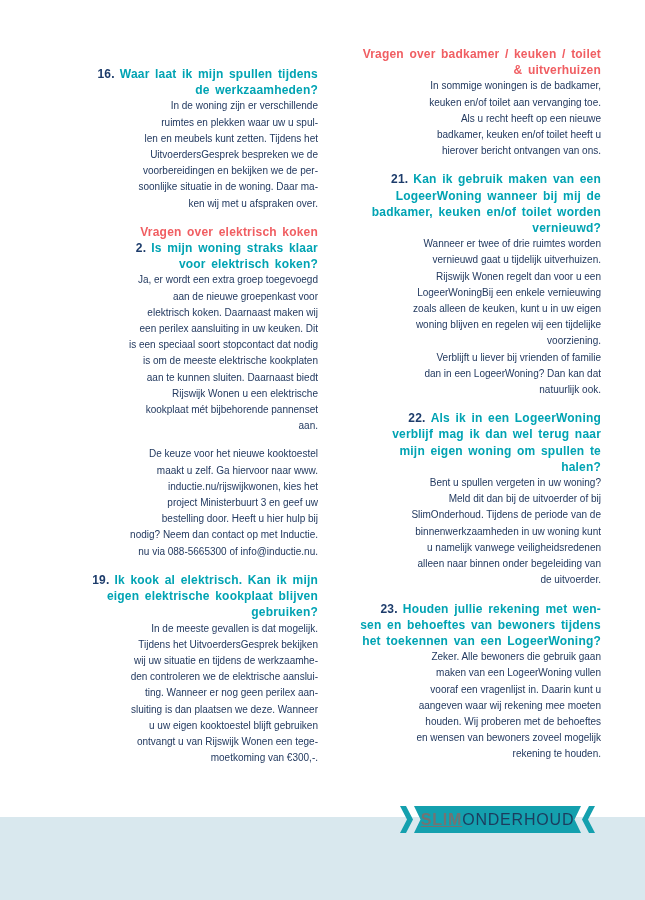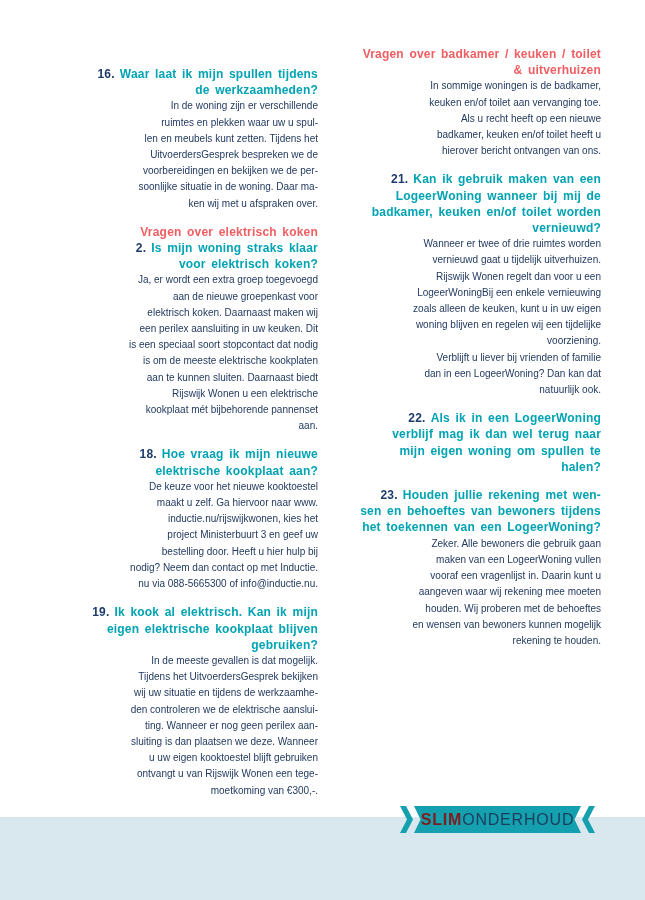--- a/index.html
+++ b/index.html
@@ -67,21 +67,21 @@
     z-index:2;
   }
   .logo svg{position:absolute;left:0;top:0;width:195px;height:27px;}
   .logo-text{
     position:relative;
     font-size:16px;
     letter-spacing:.8px;
     line-height:1;
     white-space:nowrap;
   }
-  .logo-text .slim{color:#7f1d1d;font-weight:bold;}
+  .logo-text .slim{color:#737373;font-weight:bold;text-decoration:underline;}
   .logo-text .onderhoud{color:var(--logonavy);font-weight:normal;}
 </style>
 </head>
 <body>
 
 <div class="page">
 
   <div class="col col-left">
 
     <div class="qa">
@@ -106,22 +106,20 @@
 een perilex aansluiting in uw keuken. Dit
 is een speciaal soort stopcontact dat nodig
 is om de meeste elektrische kookplaten
 aan te kunnen sluiten. Daarnaast biedt
 Rijswijk Wonen u een elektrische
 kookplaat mét bijbehorende pannenset
 aan.</p>
     </div>
 
     <div class="qa">
-      <h3 class="q"><span class="num">18.</span><span class="qt">Hoe vraag ik mijn nieuwe
-elektrische kookplaat aan?</span></h3>
       <p class="a">De keuze voor het nieuwe kooktoestel
 maakt u zelf. Ga hiervoor naar <strong>www.</strong>
 <strong>inductie.nu/rijswijkwonen</strong>, kies het
 project <strong>Ministerbuurt 3</strong> en geef uw
 bestelling door. Heeft u hier hulp bij
 nodig? Neem dan contact op met Inductie.
 nu via 088-5665300 of info@inductie.nu.</p>
     </div>
 
     <div class="qa">
@@ -168,32 +166,39 @@
 Verblijft u liever bij vrienden of familie
 dan in een LogeerWoning? Dan kan dat
 natuurlijk ook.</p>
     </div>
 
     <div class="qa">
       <h3 class="q"><span class="num">22.</span><span class="qt">Als ik in een LogeerWoning
 verblijf mag ik dan wel terug naar
 mijn eigen woning om spullen te
 halen?</span></h3>
+      <p class="a">Bent u spullen vergeten in uw woning?
+Meld dit dan bij de uitvoerder of bij
+SlimOnderhoud. Tijdens de periode van de
+binnenwerkzaamheden in uw woning kunt
+u namelijk vanwege veiligheidsredenen
+alleen naar binnen onder begeleiding van
+de uitvoerder.</p>
     </div>
 
     <div class="qa">
       <h3 class="q"><span class="num">23.</span><span class="qt">Houden jullie rekening met wen-
 sen en behoeftes van bewoners tijdens
 het toekennen van een LogeerWoning?</span></h3>
       <p class="a">Zeker. Alle bewoners die gebruik gaan
 maken van een LogeerWoning vullen
 vooraf een vragenlijst in. Daarin kunt u
 aangeven waar wij rekening mee moeten
 houden. Wij proberen met de behoeftes
-en wensen van bewoners kunnen mogelijk
+en wensen van bewoners zoveel mogelijk
 rekening te houden.</p>
     </div>
 
   </div>
 
   <div class="footer-band"></div>
 
   <div class="logo">
     <svg viewBox="0 0 195 27" aria-hidden="true">
       <polygon points="0,0 6,0 13,13.5 6,27 0,27 7,13.5" fill="#14a0ae"></polygon>

